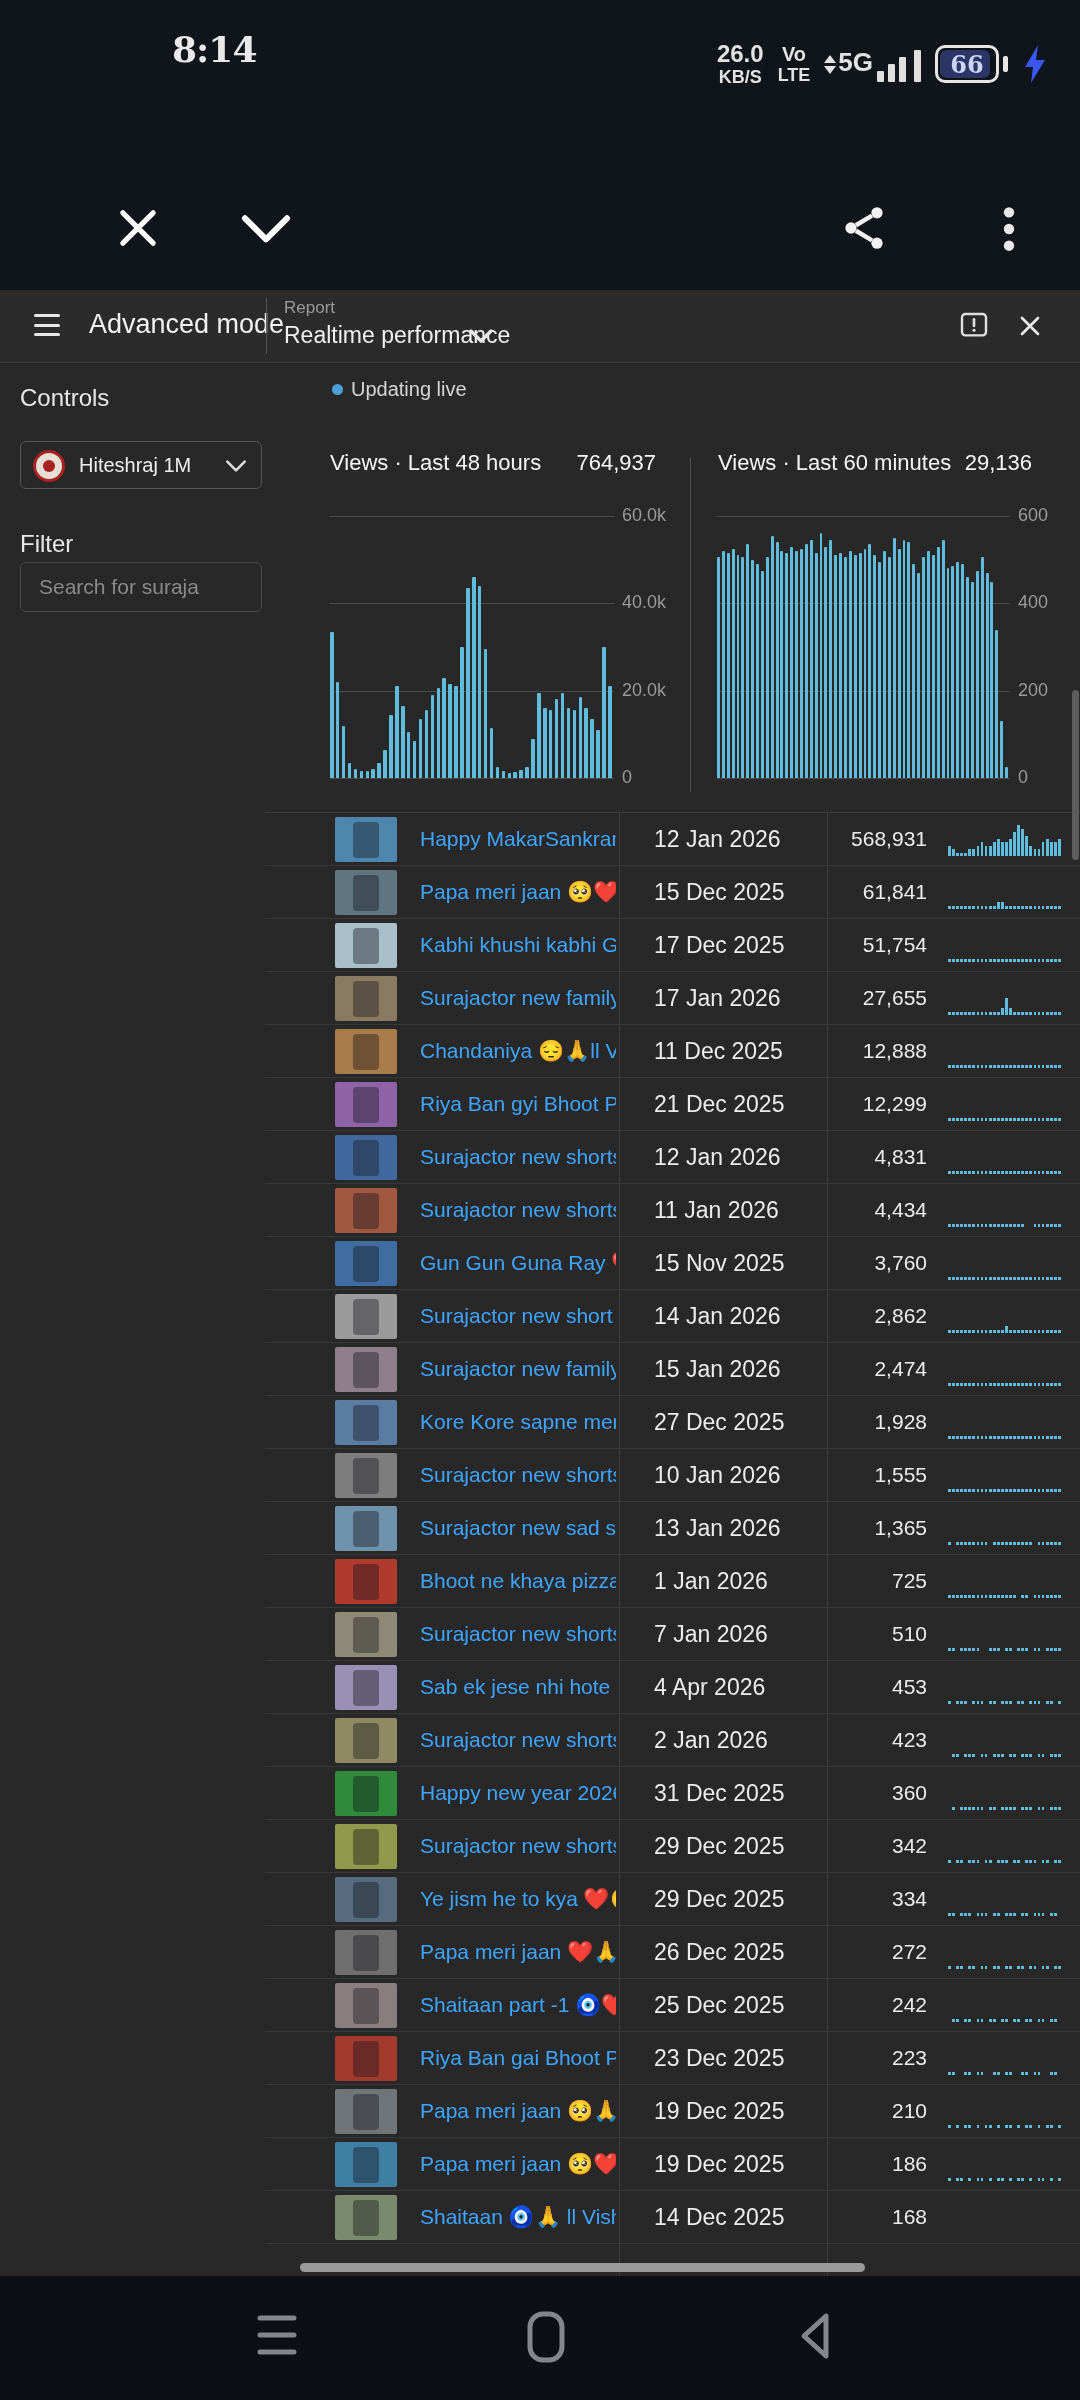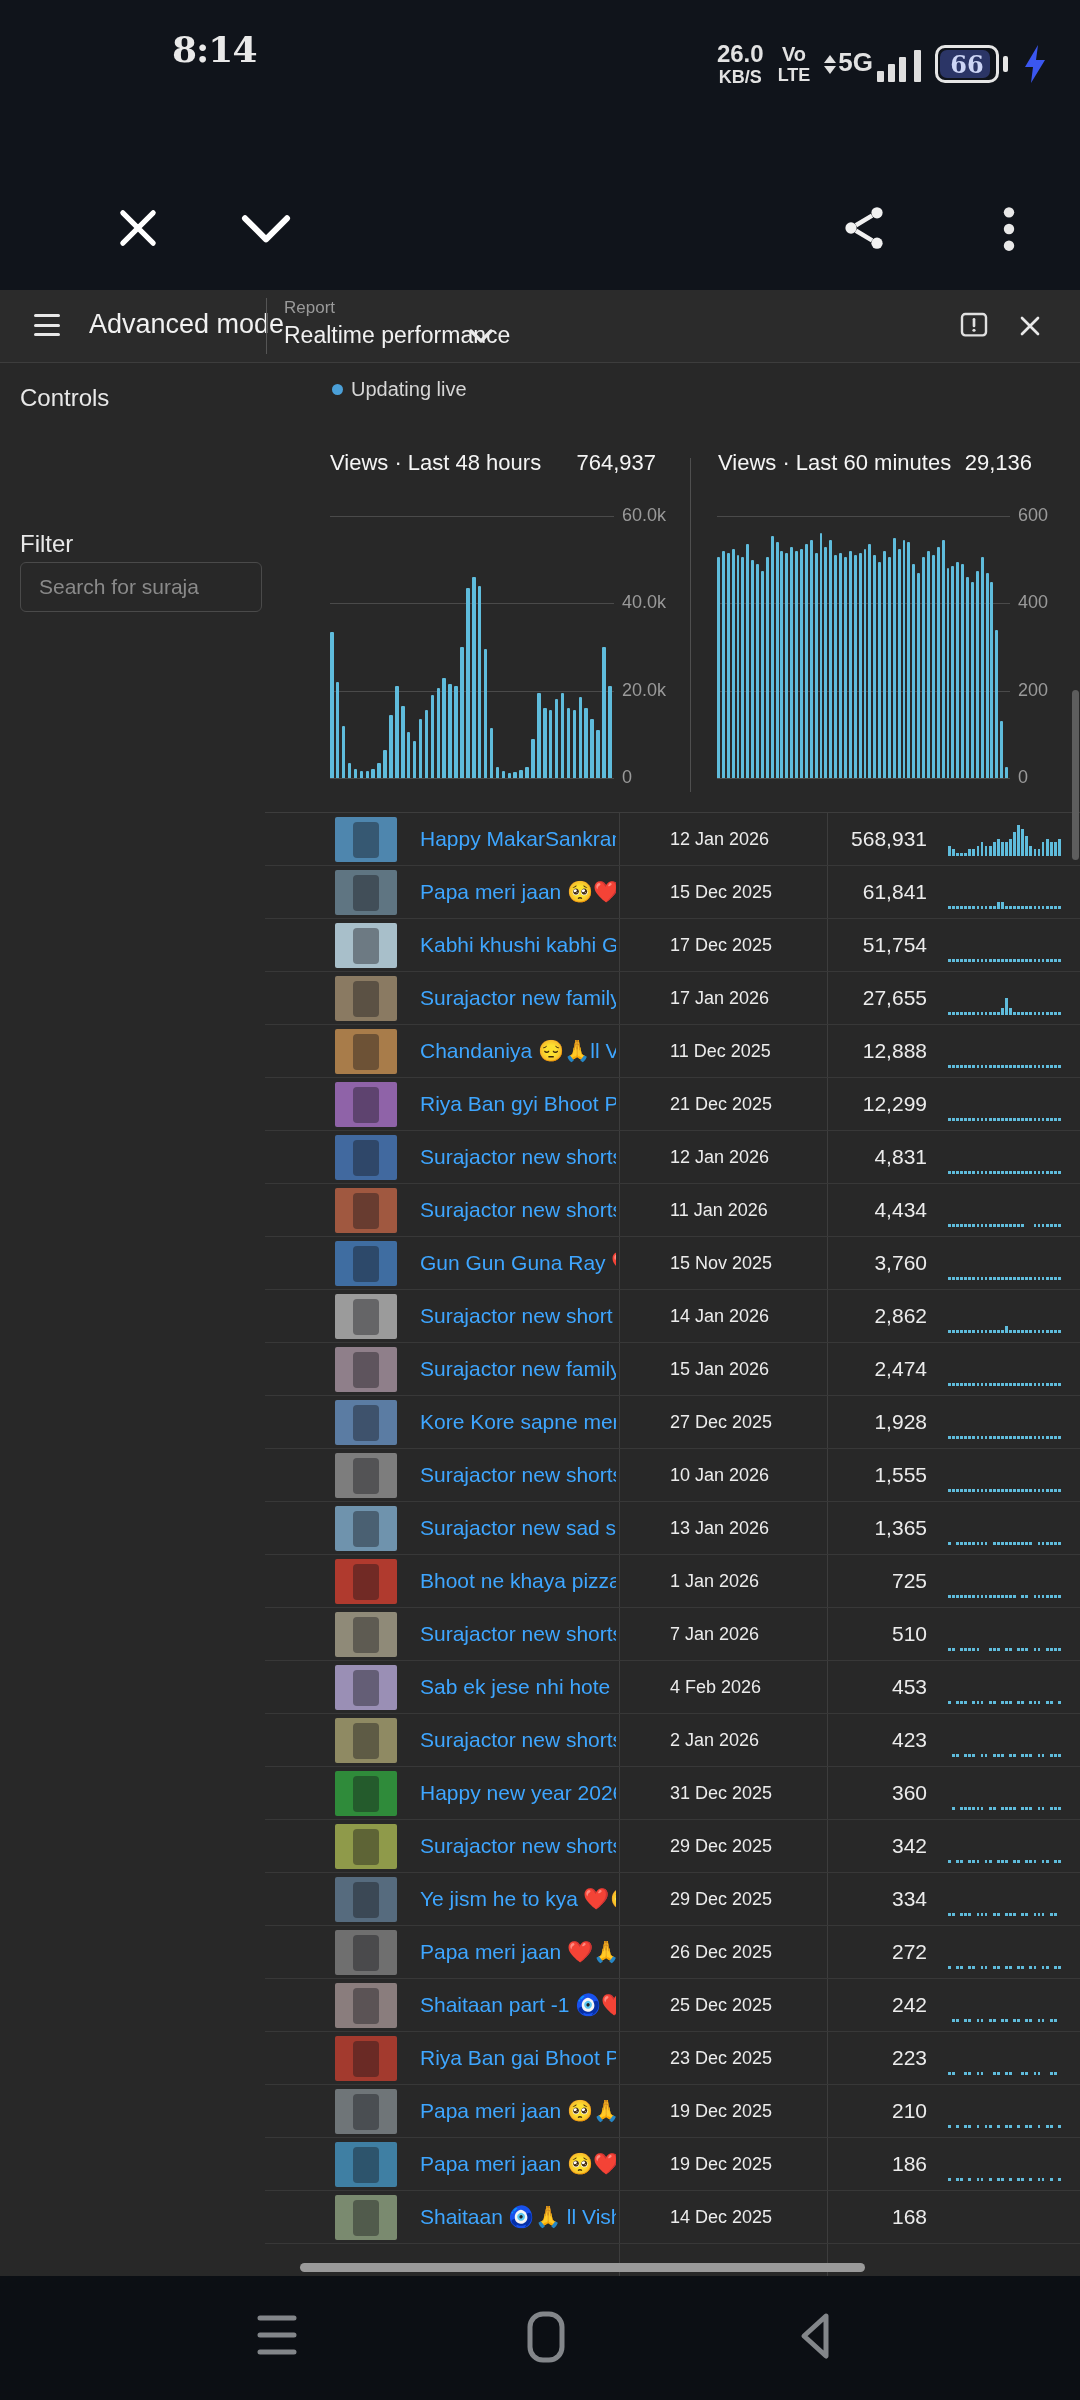--- a/index.html
+++ b/index.html
@@ -73,21 +73,21 @@
   .thead{position:relative;height:50px;border-bottom:1px solid #3d3d3d;font-size:21px;color:#ababab;}
   .th-content{position:absolute;left:72px;top:14px;}
   .th-date{position:absolute;left:381px;top:14px;}
   .th-last48{position:absolute;right:86px;top:14px;font-weight:700;color:#fff;}
   .col-div{position:absolute;top:0;bottom:0;width:1px;background:#3d3d3d;}
   .trow{position:relative;height:53px;border-bottom:1px solid #383838;box-sizing:border-box;}
   .thumb{position:absolute;left:70px;top:4px;width:62px;height:45px;border-radius:2px;overflow:hidden;}
   .thumb .fig{position:absolute;left:18px;top:5px;width:26px;height:36px;background:rgba(20,20,25,0.4);border-radius:4px;}
   .vtitle{position:absolute;left:155px;top:50%;transform:translateY(-50%);font-size:21px;color:#3ea6ff;
           max-width:196px;white-space:nowrap;overflow:hidden;}
-  .vdate{position:absolute;left:389px;top:50%;transform:translateY(-50%);font-size:18px;color:#ececec;margin-left:16px;}
+  .vdate{position:absolute;left:389px;top:50%;transform:translateY(-50%);font-size:23px;color:#ececec;}
   .vviews{position:absolute;right:153px;top:50%;transform:translateY(-50%);font-size:21px;color:#ececec;}
   .spark{position:absolute;left:683px;bottom:9px;width:114px;height:34px;}
   .sbar{position:absolute;bottom:0;background:#5fbcdc;}
   .hscroll{position:absolute;left:300px;top:1973px;width:565px;height:9px;border-radius:5px;background:#9a9a9a;z-index:5;}
   .vscroll{position:absolute;right:1px;top:400px;width:7px;height:170px;border-radius:4px;background:#5d5d5d;z-index:5;}
   
   .navbar{position:absolute;left:0;top:2276px;width:1080px;height:124px;background:#0c0f14;}
   .nav-ic{position:absolute;top:34px;}
 </style>
 </head>
@@ -185,20 +185,29 @@
           </svg>
       </span>
       <span class="studio-close">
         <svg width="32" height="32" viewBox="0 0 24 24">
             <path d="M6 6 18 18 M18 6 6 18" stroke="#e8e8e8" stroke-width="2" stroke-linecap="round"></path>
           </svg>
       </span>
     </div>
 
     <span class="side-label" style="top:94px">Controls</span>
+    <div class="side-box channel-box">
+      <span class="avatar"></span>
+      <span class="channel-name">Hiteshraj 1M</span>
+      <span class="box-chevron">
+        <svg width="26" height="16" viewBox="0 0 24 14">
+            <polyline points="4,3 12,11 20,3" fill="none" stroke="#ddd" stroke-width="2.4" stroke-linecap="round" stroke-linejoin="round"></polyline>
+          </svg>
+      </span>
+    </div>
     <span class="side-label" style="top:240px">Filter</span>
     <div class="side-box filter-box">
       <span class="filter-ph">Search for suraja</span>
     </div>
 
     <div class="live">
       <span class="live-dot"></span>
       <span class="live-text">Updating live</span>
     </div>
 
@@ -937,21 +946,21 @@
               <i class="sbar" style="left: 101.786px; width: 2.85px; height: 3.4px;"></i>
               <i class="sbar" style="left: 105.857px; width: 2.85px; height: 3.4px;"></i>
               <i class="sbar" style="left: 109.929px; width: 2.85px; height: 3.4px;"></i>
             </div>
           </div>
           <div class="trow">
             <div class="thumb" style="background: rgb(154, 143, 181);">
               <div class="fig"></div>
             </div>
             <span class="vtitle">Sab ek jese nhi hote surajact...</span>
-            <span class="vdate">4 Feb 2026</span>
+            <span class="vdate">4 Apr 2026</span>
             <span class="vviews">453</span>
             <div class="spark">
               <i class="sbar" style="left: 0px; width: 2.85px; height: 3.4px;"></i>
               <i class="sbar" style="left: 8.14286px; width: 2.85px; height: 3.4px;"></i>
               <i class="sbar" style="left: 12.2143px; width: 2.85px; height: 3.4px;"></i>
               <i class="sbar" style="left: 16.2857px; width: 2.85px; height: 3.4px;"></i>
               <i class="sbar" style="left: 24.4286px; width: 2.85px; height: 3.4px;"></i>
               <i class="sbar" style="left: 28.5px; width: 2.85px; height: 3.4px;"></i>
               <i class="sbar" style="left: 32.5714px; width: 2.85px; height: 3.4px;"></i>
               <i class="sbar" style="left: 40.7143px; width: 2.85px; height: 3.4px;"></i>

